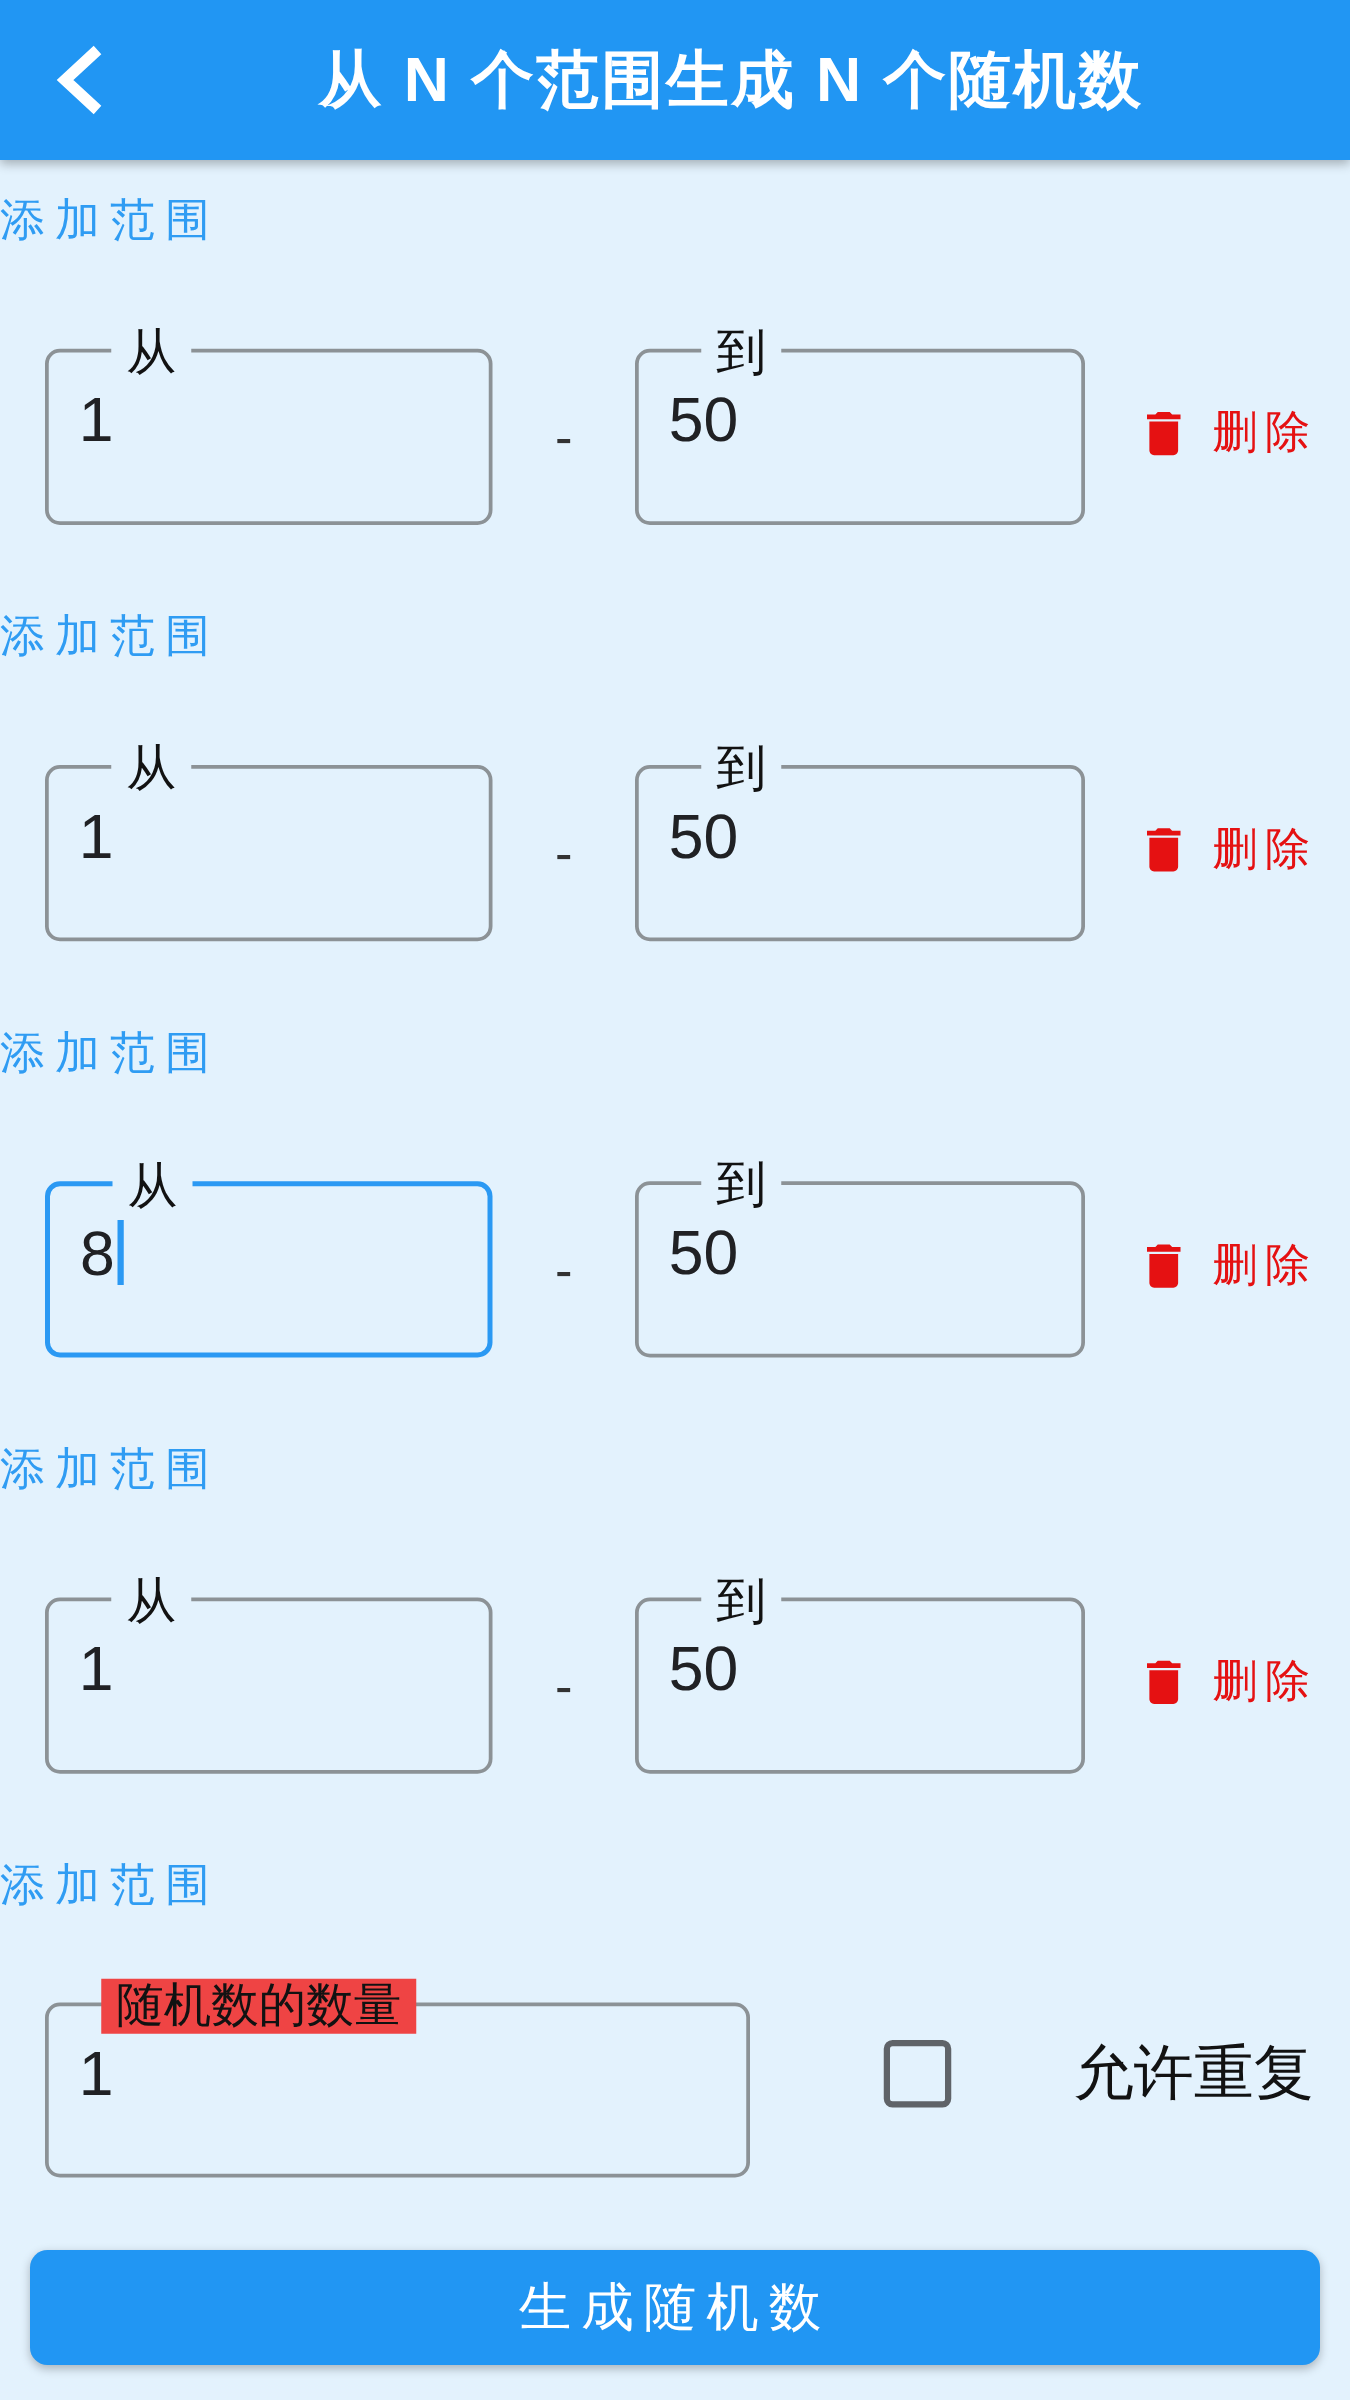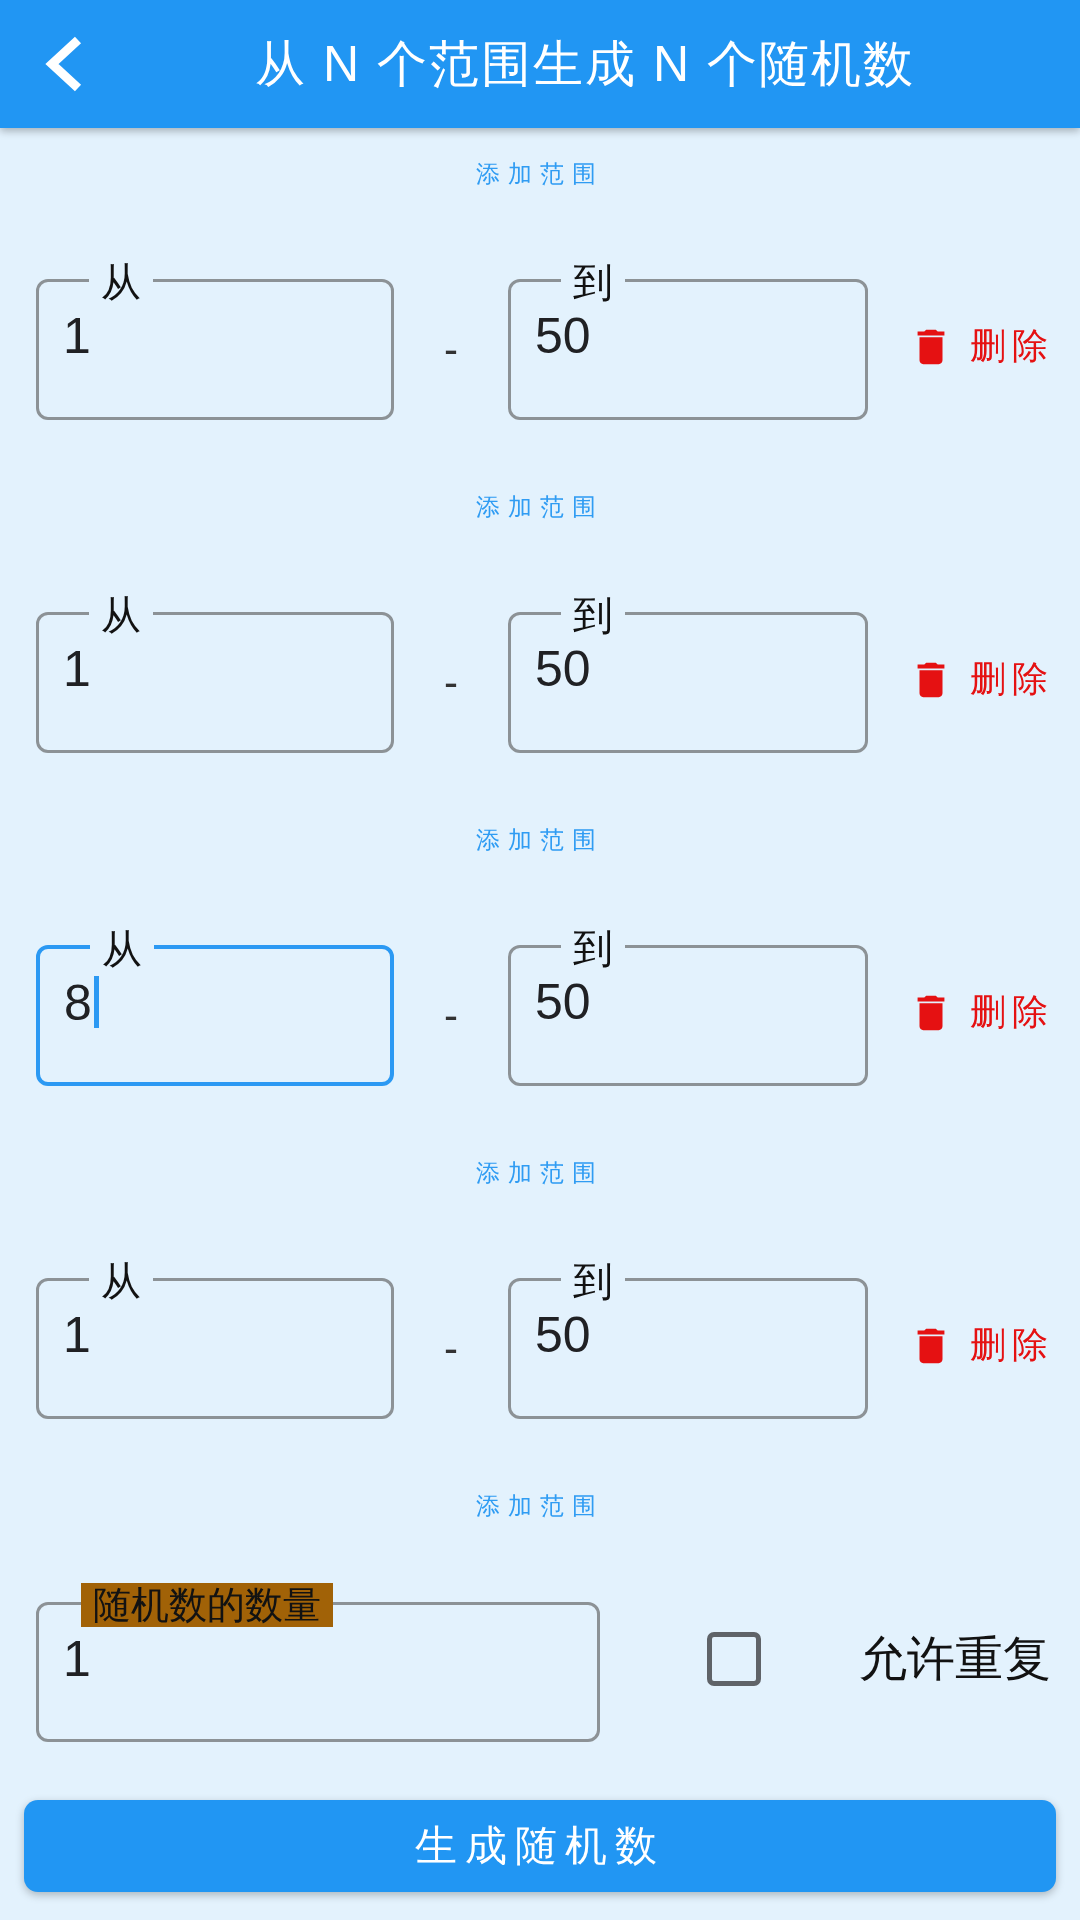--- a/index.html
+++ b/index.html
@@ -22,36 +22,35 @@
   }
   .back-btn{
     width:130px;height:128px;
     display:flex;align-items:center;justify-content:center;
     cursor:pointer;flex:0 0 auto;
   }
   .appbar-title{
     flex:1;
     text-align:center;
     font-size:50px;
-    font-weight:400;
+    font-weight:700;
     letter-spacing:2px;
     white-space:nowrap;
     padding-right:40px;
   }
 
   
   .add-range{
     height:44px;line-height:44px;
-    text-align:center;
-    font-size:24px;
+    text-align:left;
+    font-size:36px;
     font-weight:500;
     letter-spacing:8px;
     color:#2F9CF3;
     cursor:pointer;
-    font-family:Liberation Mono, monospace;
   }
   .add-range.first{margin-top:26px;}
   .add-range.mid{margin-top:67px;}
 
   
   .range-row{
     position:relative;
     width:1080px;height:141px;
     margin-top:81px;
   }
@@ -110,21 +109,21 @@
     position:relative;
     width:1080px;height:140px;
     margin-top:72px;
   }
   .count-box{
     position:absolute;left:36px;top:0;width:564px;height:140px;
     border:3px solid #8C9296;border-radius:12px;box-sizing:border-box;
   }
   .count-box .flabel{
     position:absolute;top:-22px;left:42px;
-    padding:0 12px;background:#a16207;
+    padding:0 12px;background:#ef4444;
     font-size:38px;line-height:44px;color:#121212;white-space:nowrap;
   }
   .count-box .fvalue{
     position:absolute;left:24px;top:26px;
     font-size:50px;line-height:56px;color:#202124;
   }
   .checkbox{
     position:absolute;left:707px;top:30px;
     width:54px;height:54px;
     border:5px solid #5F6368;border-radius:7px;

